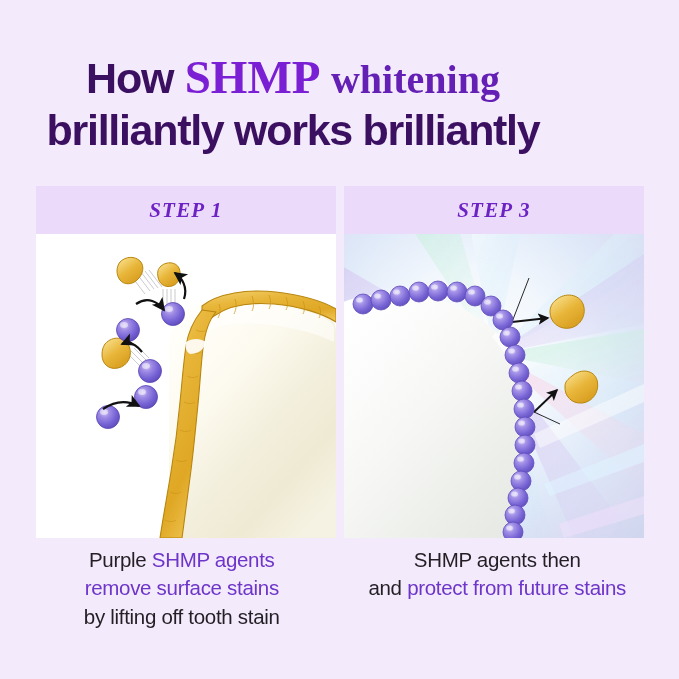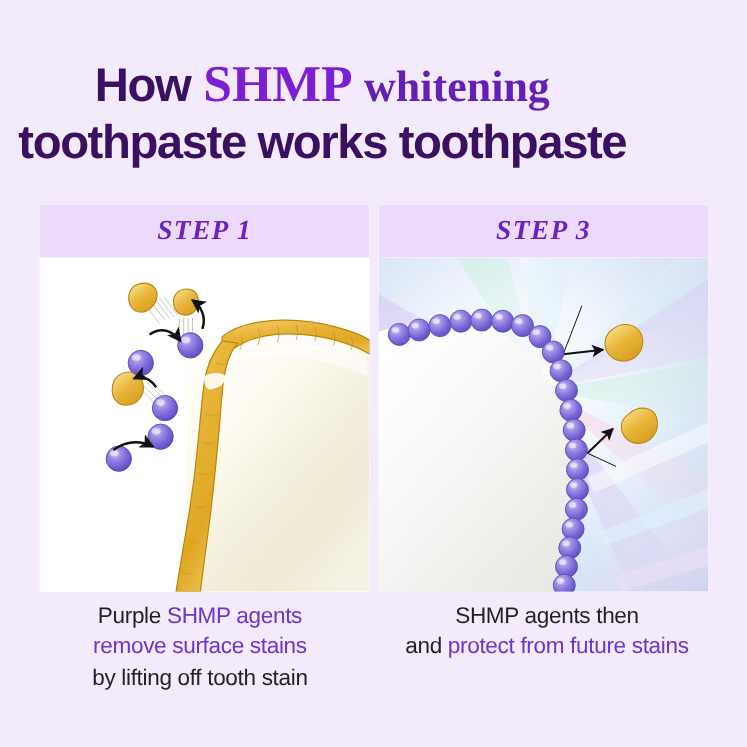--- a/index.html
+++ b/index.html
@@ -76,21 +76,21 @@
     height:48px;
     background:#ecdafb;
     display:flex; align-items:center; justify-content:center;
     flex:0 0 48px;
     z-index:4;
   }
   .step-head span {
     font-family:"Liberation Serif", serif;
     font-weight:bold;
     font-style:italic;
-    font-size:25px;
+    font-size:21px;
     letter-spacing:1.2px;
     color:#6d22c4;
   }
   .canvas {
     position:relative;
     flex:1 1 auto;
     overflow:hidden;
   }
   .canvas svg { display:block; width:100%; height:100%; }
 
@@ -118,21 +118,21 @@
 <body>
 
 <div id="root">
 
   <div class="title-block">
     <div class="title-line">
       <span class="t-how">How</span>
       <span class="t-shmp">SHMP</span>
       <span class="t-whitening">whitening</span>
     </div>
-    <div class="title-line2">toothpaste works toothpaste</div>
+    <div class="title-line2">brilliantly works brilliantly</div>
   </div>
 
   <div class="panels">
 
     <div class="panel">
       <div class="step-head">
         <span>STEP 1</span>
       </div>
       <div class="canvas">
         <svg viewBox="0 0 300 304" preserveAspectRatio="xMidYMid slice">

